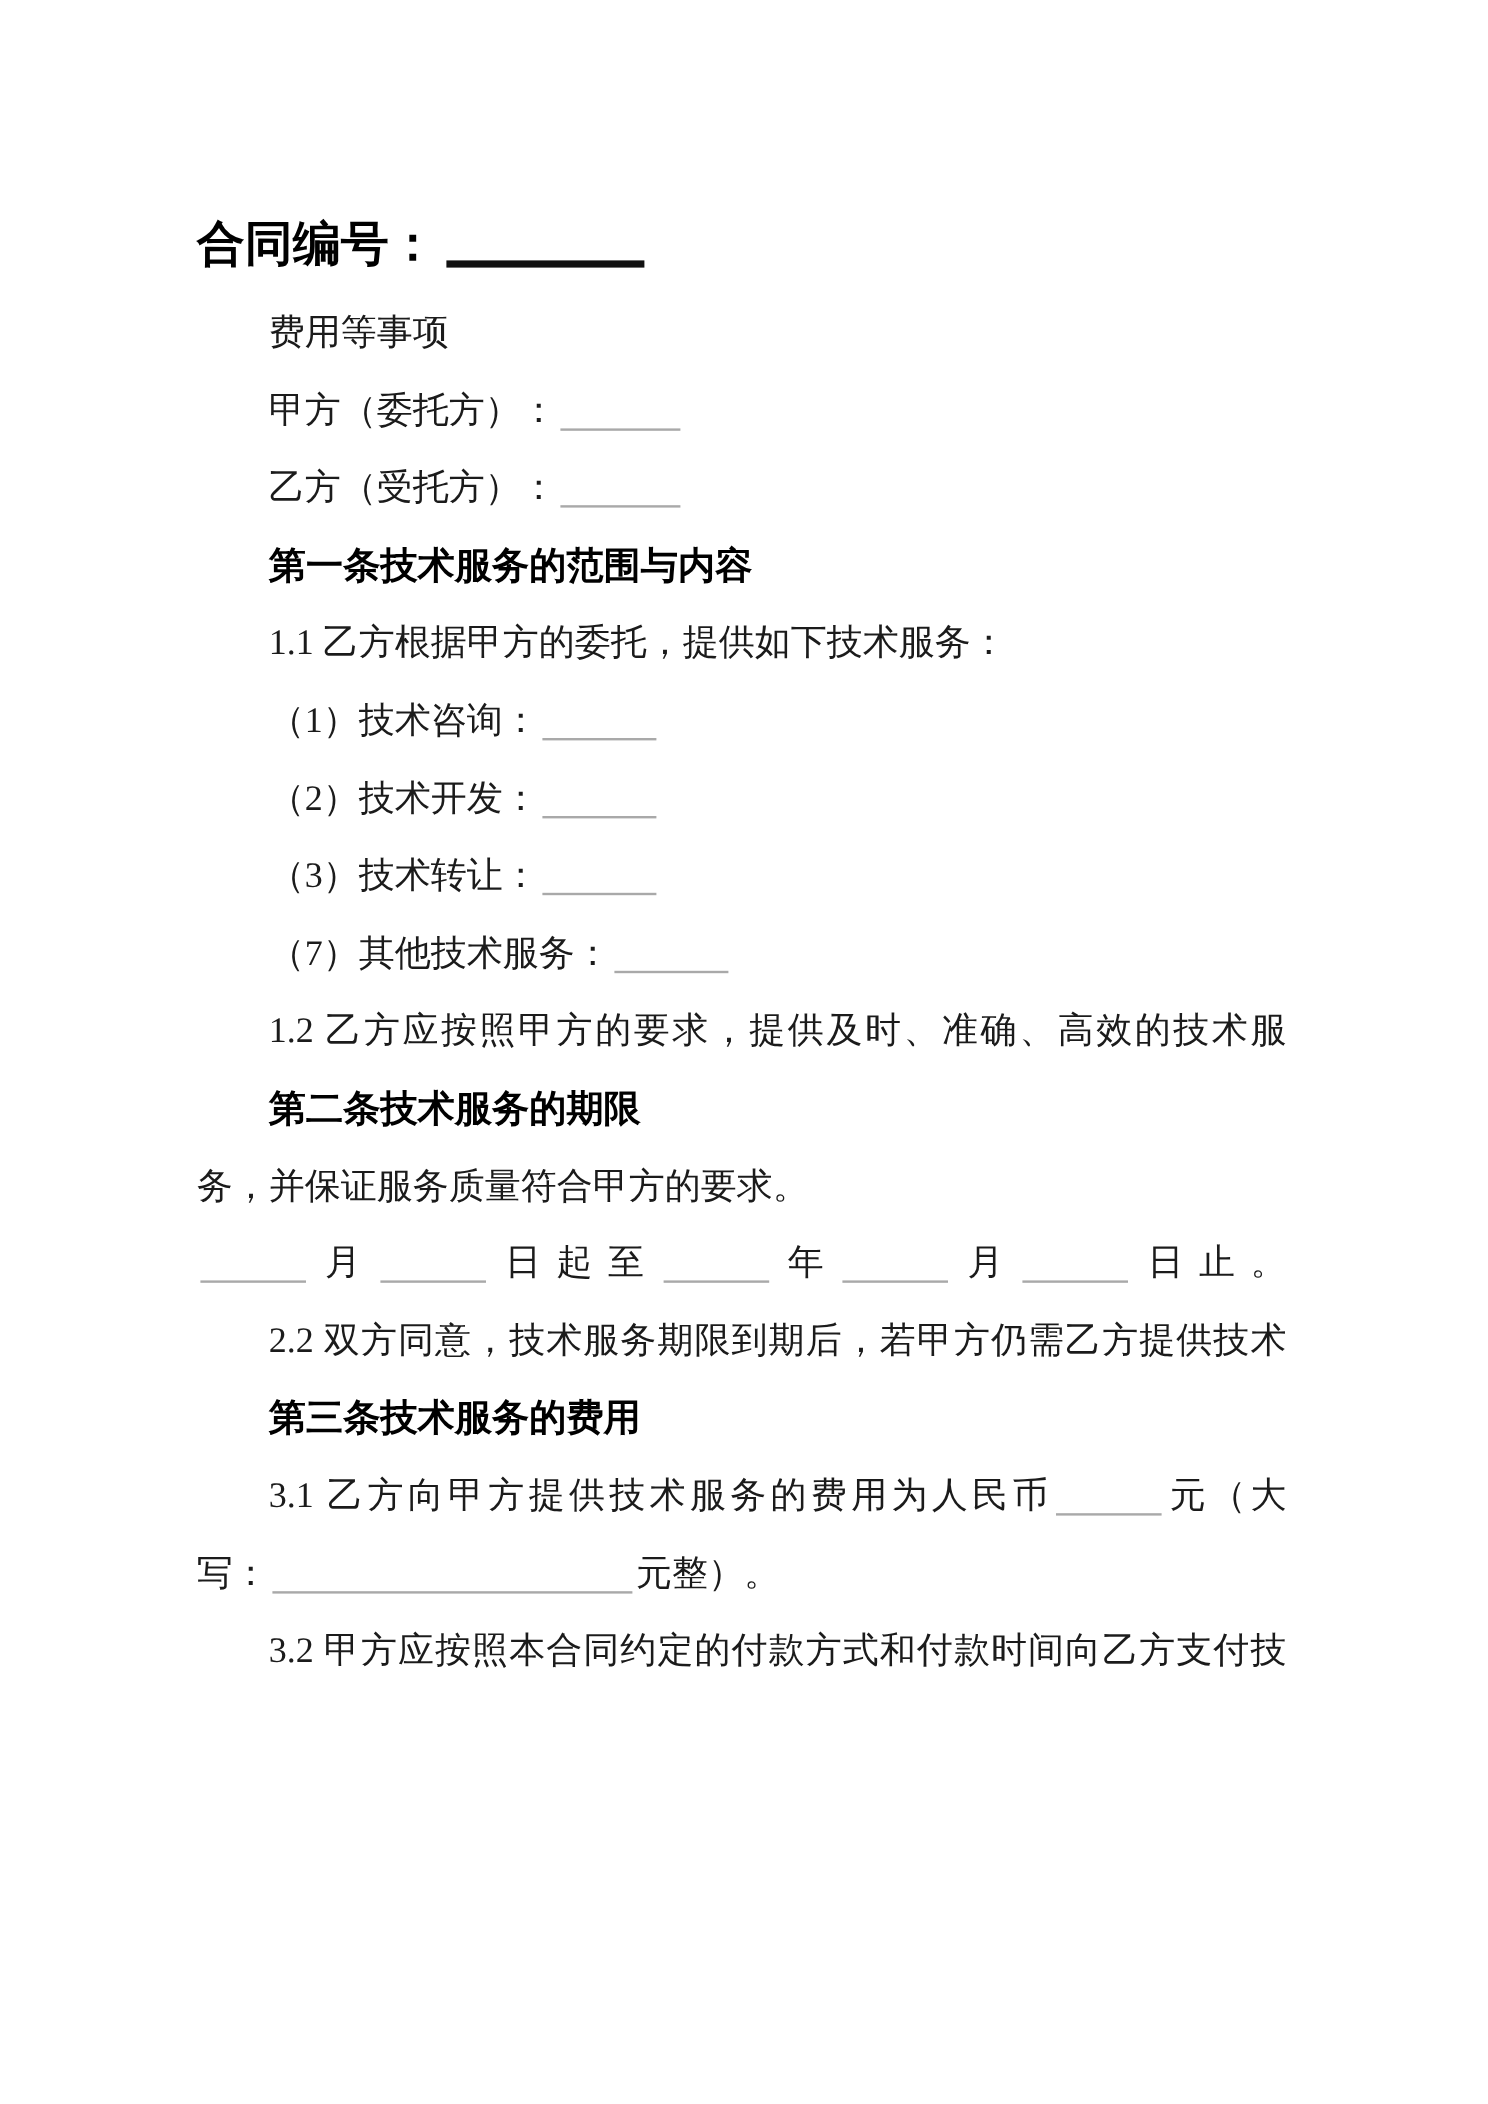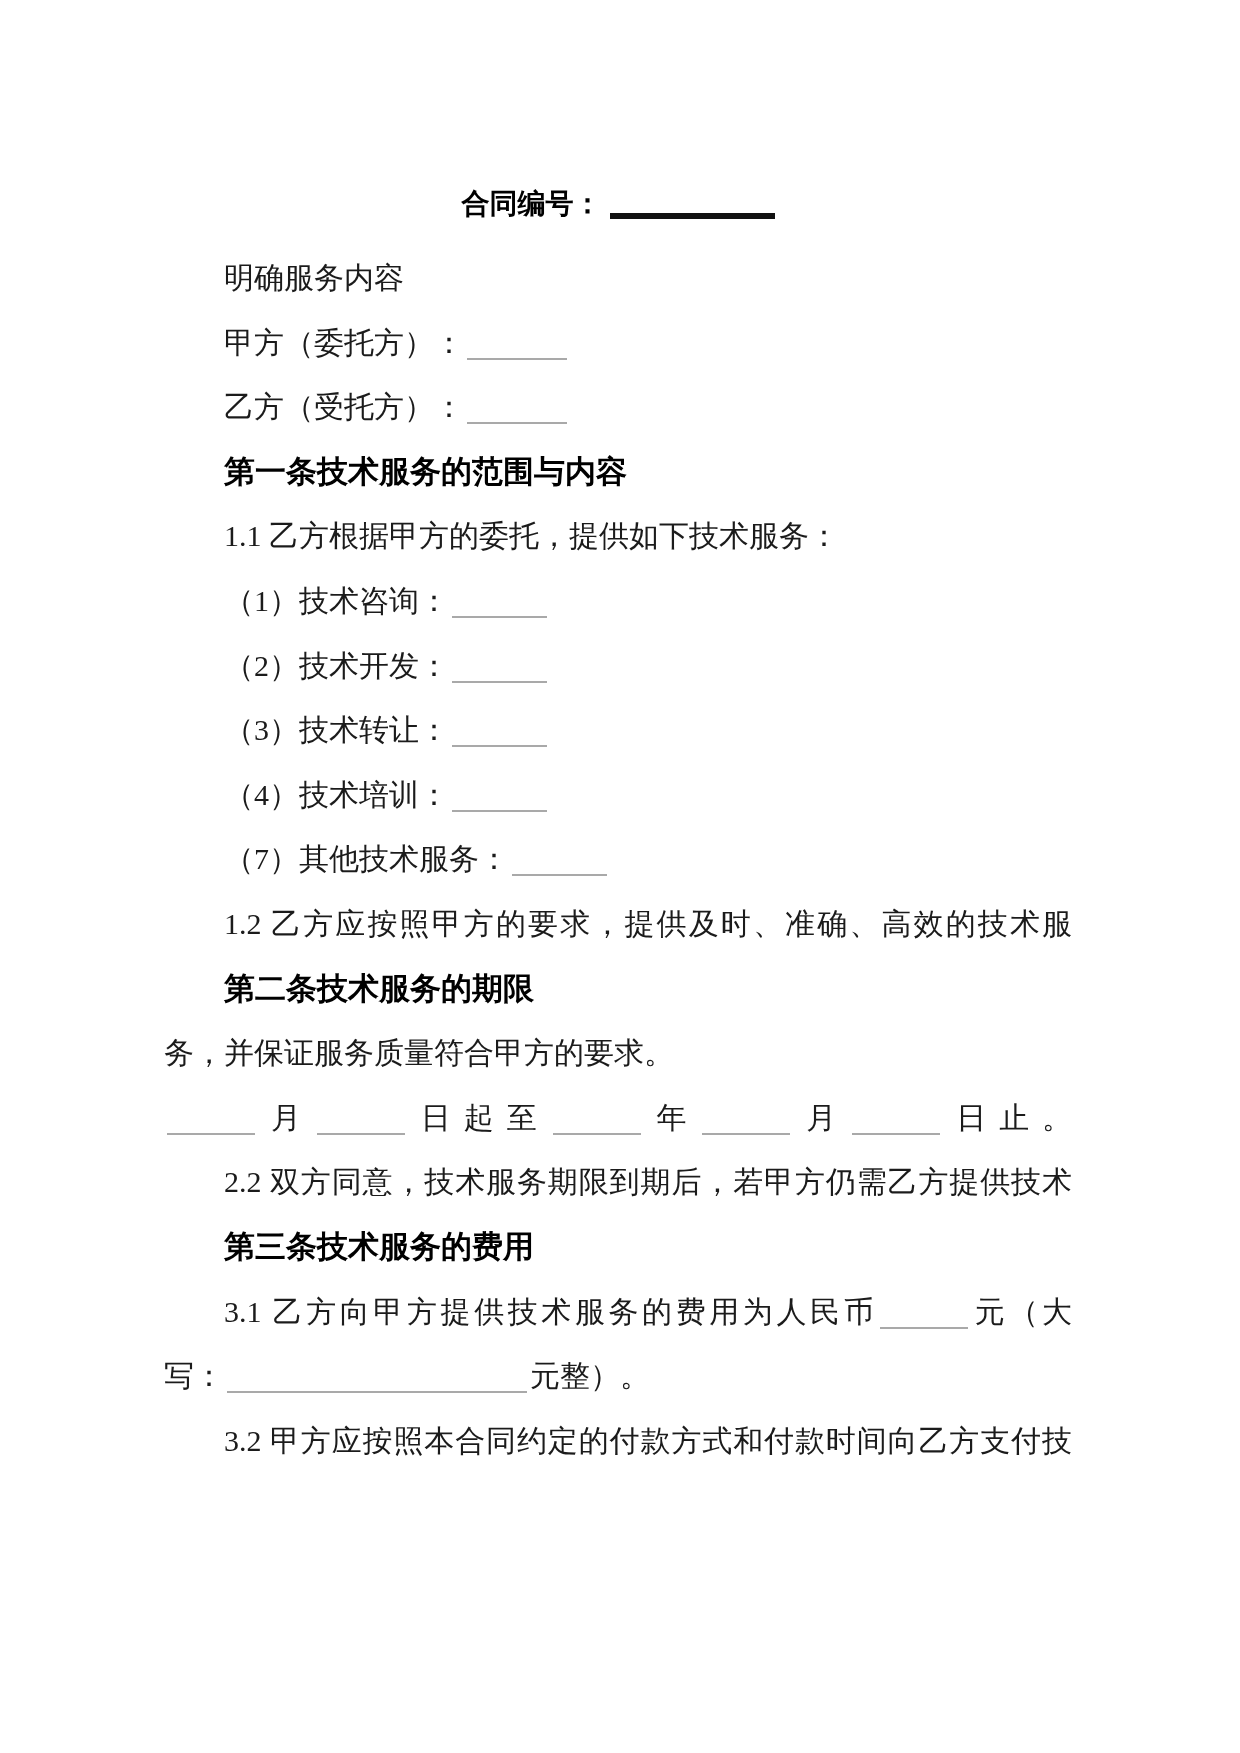--- a/index.html
+++ b/index.html
@@ -8,24 +8,24 @@
     position: relative;
     width: 1240px;
     height: 1753px;
     background: var(--page-bg, #ffffff);
     overflow: hidden;
     padding: 172px 168px 0 164px;
     font-family: "Liberation Serif", "DejaVu Serif", serif;
     color: var(--text-color, #1b1b1b);
   }
   .title-line {
-    text-align: center;
+    text-align: left;
     font-family: "Liberation Sans", "DejaVu Sans", sans-serif;
     font-weight: bold;
-    font-size: 28px;
+    font-size: 40px;
     line-height: 64px;
     height: 64px;
     color: #000;
     white-space: nowrap;
   }
   .title-blank {
     display: inline-block;
     height: 2px;
     border-bottom: 6px solid var(--title-underline, #111);
     vertical-align: -6px;
@@ -56,29 +56,28 @@
   }
 </style>
 </head>
 <body>
 
 <div class="page">
   <div class="title-line">
     <span>合同编号：</span><span class="title-blank" id="title-blank" style="width: 165px;"></span>
   </div>
   <div class="doc-body" id="doc-lines">
-      <div class="line indent"><span>明确服务内容</span></div>
+      <div class="line indent"><span>费用等事项</span></div>
       <div class="line indent"><span>甲方（委托方）：</span><span class="blank" style="width: 100px;"></span></div>
       <div class="line indent"><span>乙方（受托方）：</span><span class="blank" style="width: 100px;"></span></div>
       <div class="line heading indent"><span>第一条技术服务的范围与内容</span></div>
       <div class="line indent"><span>1.1 乙方根据甲方的委托，提供如下技术服务：</span></div>
       <div class="line indent"><span>（1）技术咨询：</span><span class="blank" style="width: 95px;"></span></div>
       <div class="line indent"><span>（2）技术开发：</span><span class="blank" style="width: 95px;"></span></div>
       <div class="line indent"><span>（3）技术转让：</span><span class="blank" style="width: 95px;"></span></div>
-      <div class="line indent"><span>（4）技术培训：</span><span class="blank" style="width: 95px;"></span></div>
       <div class="line indent"><span>（7）其他技术服务：</span><span class="blank" style="width: 95px;"></span></div>
       <div class="line indent justify"><span>1.2 乙方应按照甲方的要求，提供及时、准确、高效的技术服</span></div>
       <div class="line heading indent"><span>第二条技术服务的期限</span></div>
       <div class="line"><span>务，并保证服务质量符合甲方的要求。</span></div>
       <div class="line justify"><span class="blank" style="width: 88px;"></span><span>月</span><span class="blank" style="width: 88px;"></span><span>日起至</span><span class="blank" style="width: 88px;"></span><span>年</span><span class="blank" style="width: 88px;"></span><span>月</span><span class="blank" style="width: 88px;"></span><span>日止。</span></div>
       <div class="line indent justify"><span>2.2 双方同意，技术服务期限到期后，若甲方仍需乙方提供技术</span></div>
       <div class="line heading indent"><span>第三条技术服务的费用</span></div>
       <div class="line indent justify"><span>3.1 乙方向甲方提供技术服务的费用为人民币</span><span class="blank" style="width: 88px;"></span><span>元（大</span></div>
       <div class="line"><span>写：</span><span class="blank" style="width: 300px;"></span><span>元整）。</span></div>
       <div class="line indent justify"><span>3.2 甲方应按照本合同约定的付款方式和付款时间向乙方支付技</span></div>

